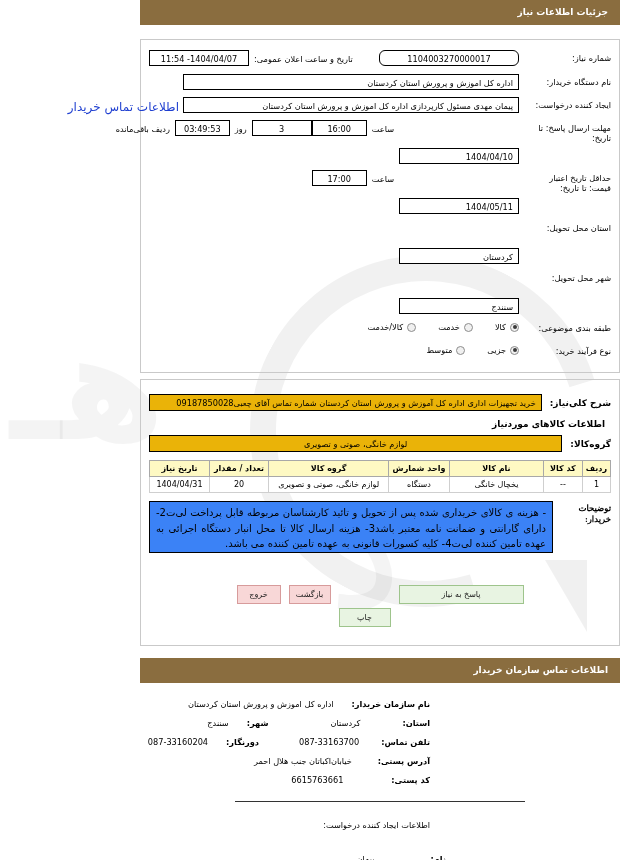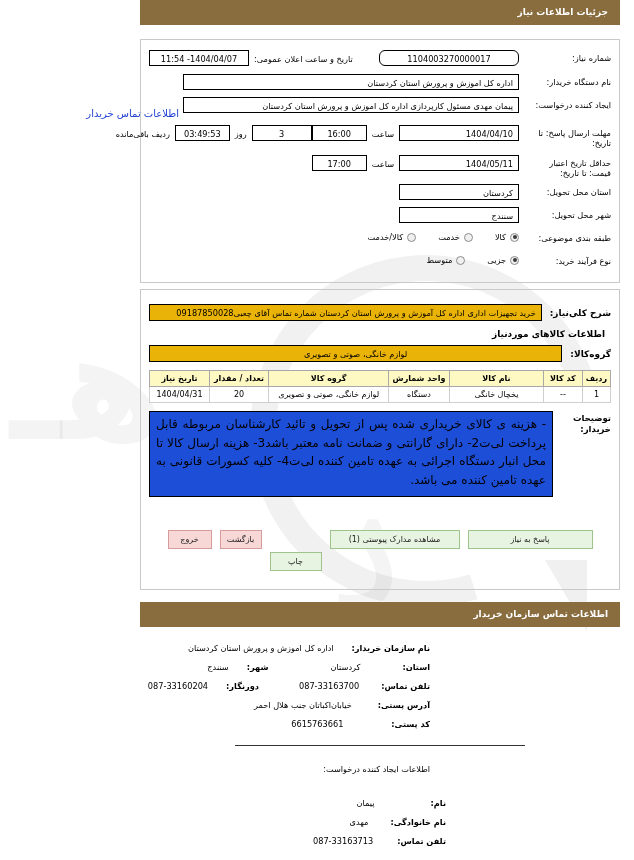--- a/index.html
+++ b/index.html
@@ -122,34 +122,33 @@
   .fld.center { text-align: center; }
   .inline-lbl {
     font-size: 8.2px;
     padding: 0 5px;
     line-height: 18px;
     white-space: nowrap;
   }
   .spacer { flex: 1 1 auto; }
 
   .w-140 { width: 140px; flex: 0 0 140px; border-radius: 6px; }
-  .w-120 { width: 120px; flex: 0 0 120px; }
+  .w-120 { width: 120px; flex: 0 0 120px; margin-top: 28px; }
   .w-100 { width: 100px; flex: 0 0 100px; }
   .w-60  { width: 60px;  flex: 0 0 60px; }
   .w-55  { width: 55px;  flex: 0 0 55px; }
   .w-335 { width: 336px; flex: 0 0 336px; }
 
   .link {
     color: #1f3fd0;
-    font-size: 10px;
+    font-size: 12px;
     text-decoration: none;
     padding: 3px 4px 0 4px;
     white-space: nowrap;
     cursor: pointer;
-    margin-top: 8px;
   }
 
   
   .radio-group {
     display: flex;
     flex-direction: row;
     align-items: center;
     font-size: 8.2px;
     padding-top: 2px;
   }
@@ -249,28 +248,29 @@
     margin: 4px 0 10px 0;
   }
   .notes-lbl {
     flex: 0 0 52px;
     font-weight: bold;
     font-size: 8.5px;
     text-align: right;
     padding-left: 6px;
     line-height: 1.3;
     padding-top: 2px;
+    font-family: Liberation Serif, serif;
   }
   .notes-box {
     flex: 1 1 auto;
     border: 1px solid #000;
-    background: #1d4ed8;
-    font-size: 12px;
+    background: #3b82f6;
+    font-size: 10px;
     line-height: 1.55;
-    padding: 3px 6px 7px 6px;
+    padding: 3px 6px 0 6px;
     min-height: 44px;
     text-align: justify;
     box-sizing: border-box;
   }
 
   
   .btn-bar {
     display: flex;
     flex-direction: row;
     justify-content: center;
@@ -480,21 +480,20 @@
         </tbody>
       </table>
 
       <div class="notes-row">
         <div class="notes-lbl">توضیحات خریدار:</div>
         <div class="notes-box">- هزینه ی کالای خریداری شده پس از تحویل و تائید  کارشناسان مربوطه قابل پرداخت لی‌ت2- دارای  گارانتی و  ضمانت نامه معتبر باشد3- هزینه ارسال کالا تا محل انبار دستگاه اجرائی به عهده تامین کننده لی‌ت4- کلیه کسورات قانونی به عهده تامین کننده می باشد.</div>
       </div>
 
       <div class="btn-bar">
         <div class="btn green b-answer">پاسخ به نیاز</div>
-        <div class="btn green b-docs">مشاهده مدارک پیوستی (1)</div>
         <div class="btn green b-print">چاپ</div>
         <div class="btn pink  b-back">بازگشت</div>
         <div class="btn pink  b-exit">خروج</div>
       </div>
 
     </div>
   </div>
 
   <div class="bar" style="margin-top:12px;">اطلاعات تماس سازمان خریدار</div>
 

